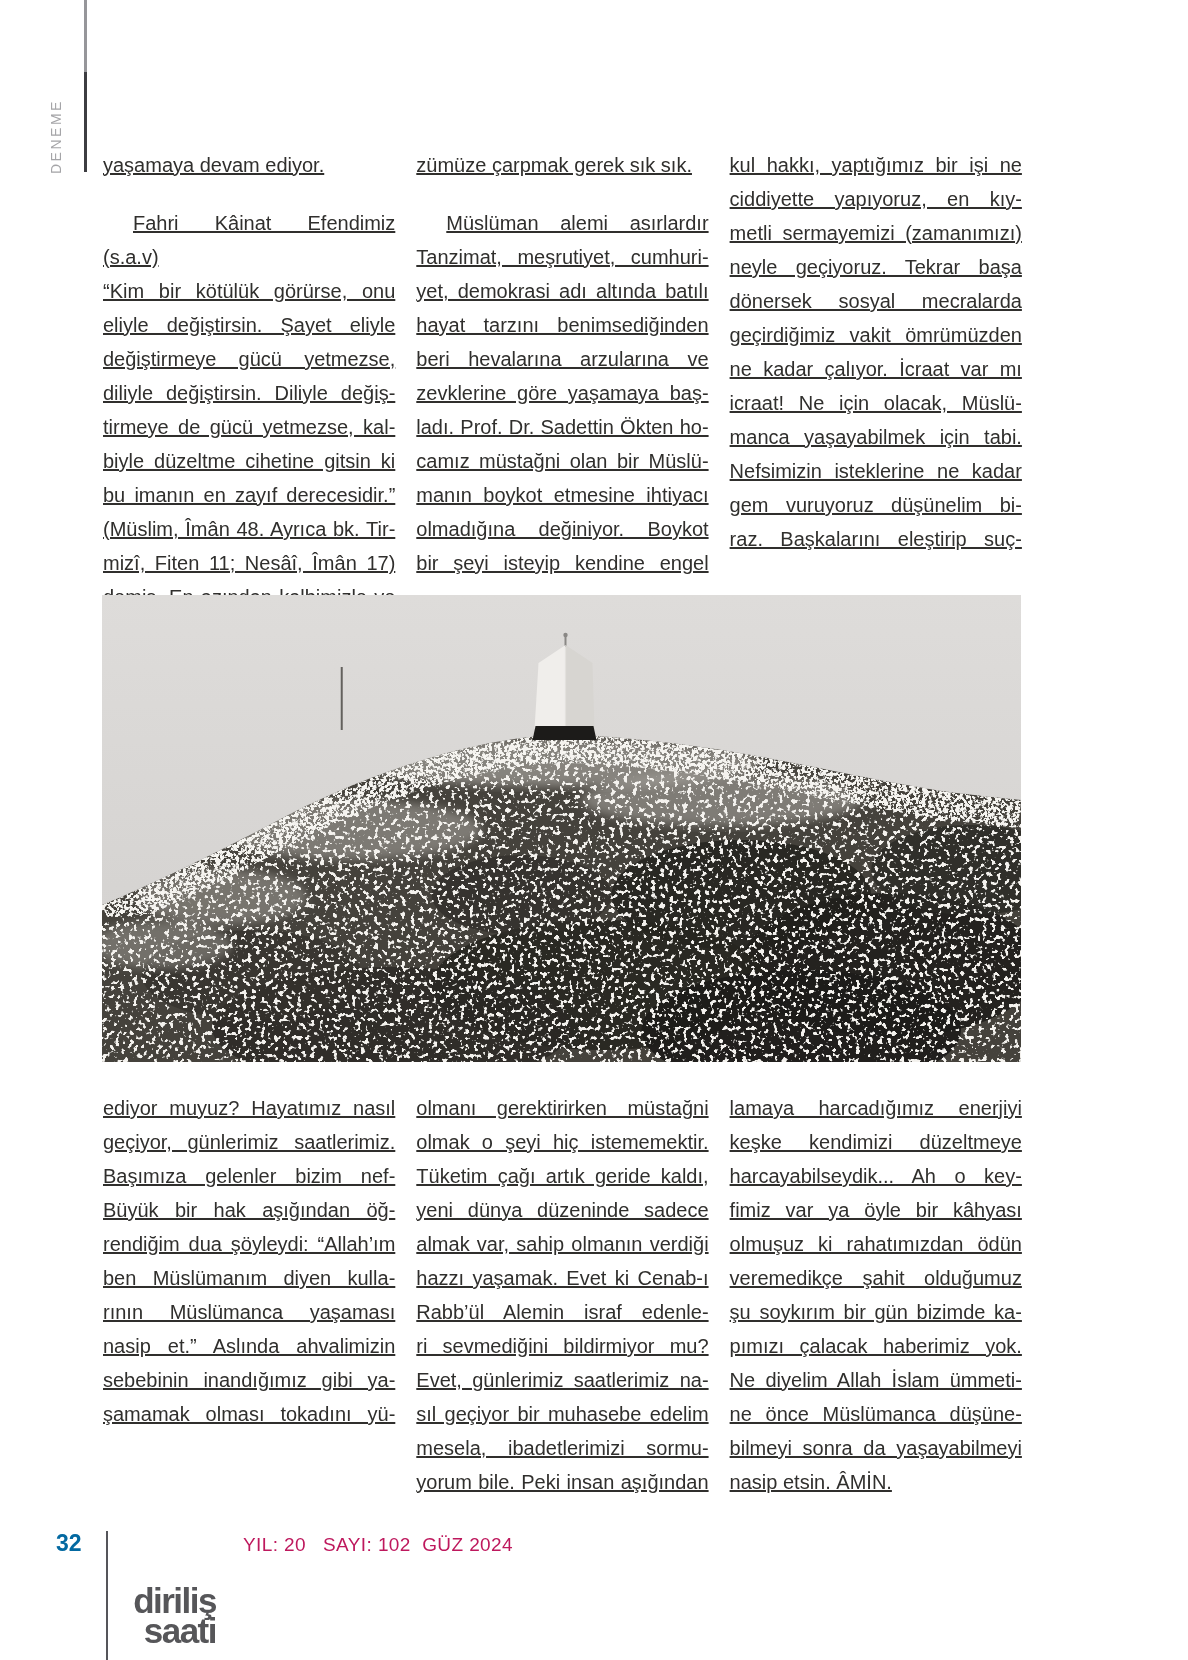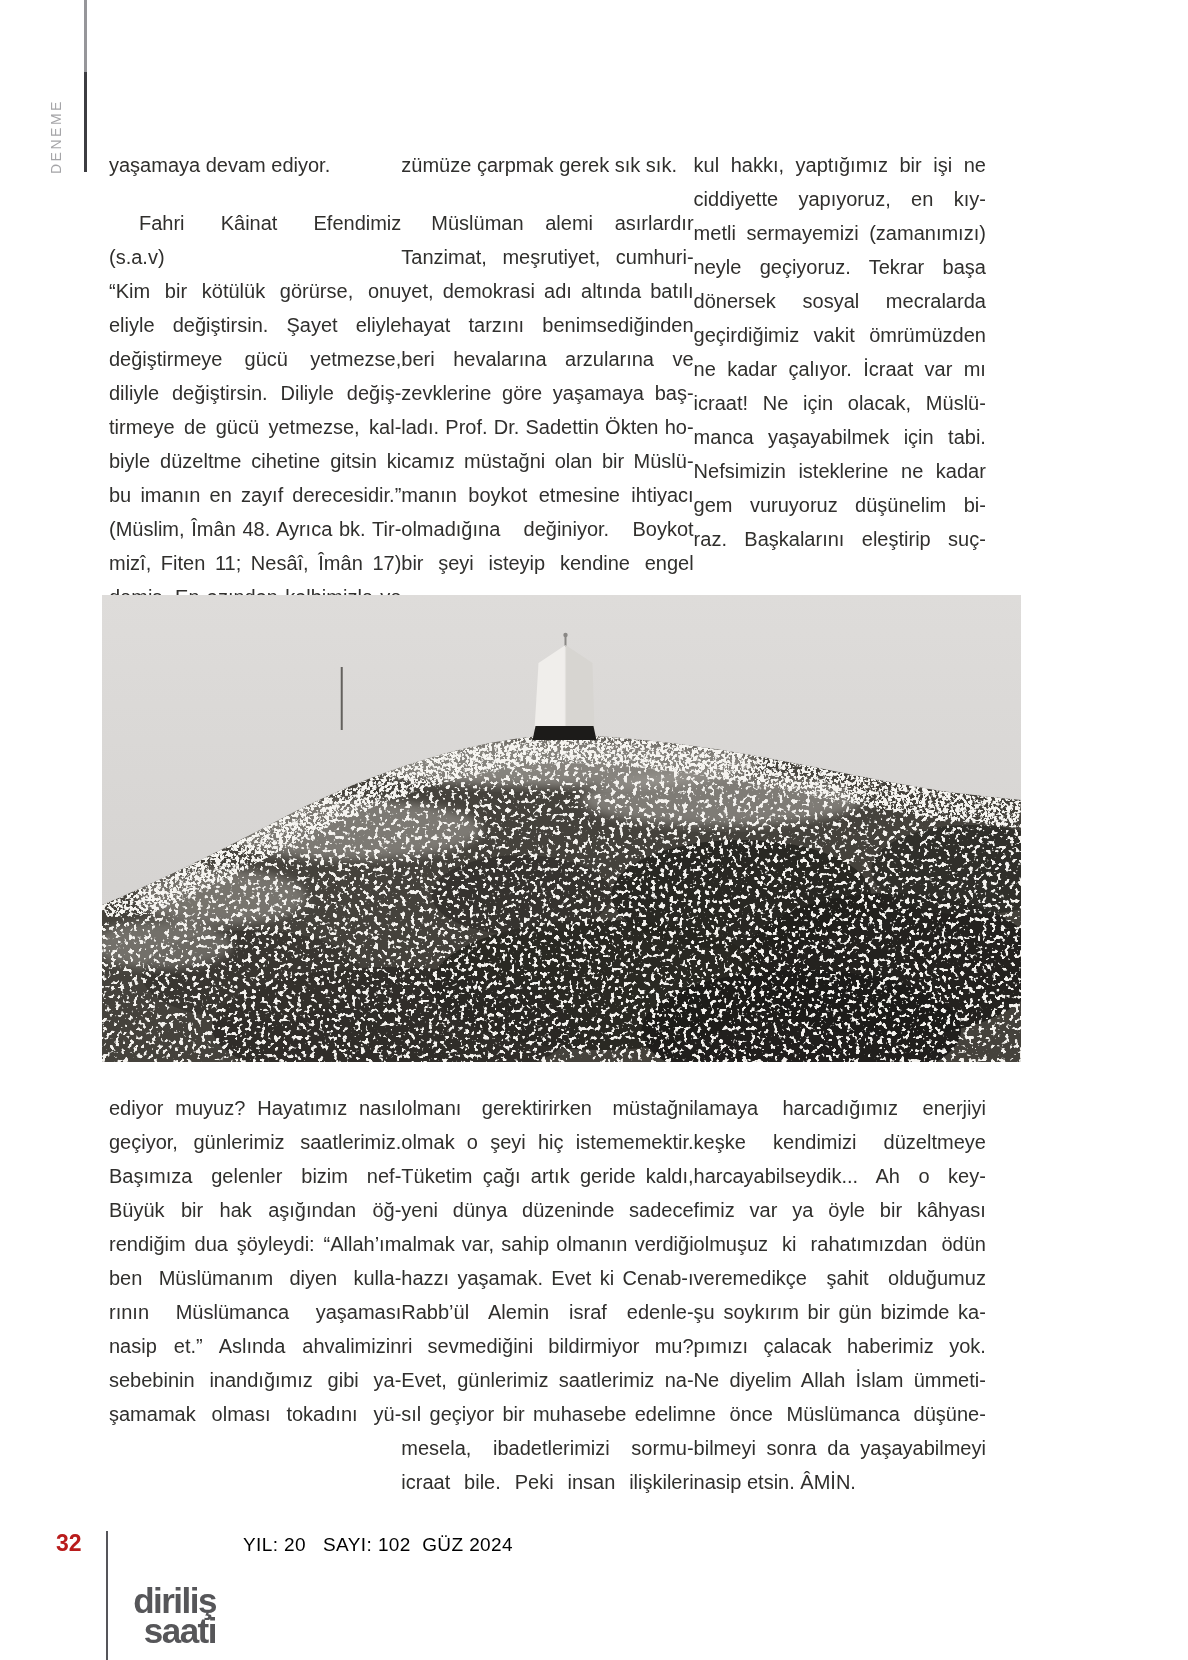--- a/index.html
+++ b/index.html
@@ -9,39 +9,39 @@
   }
   
   .rule-top-light{position:absolute;left:84px;top:0;width:3px;height:72px;background:#96969a;}
   .rule-top-dark{position:absolute;left:84px;top:72px;width:3px;height:100px;background:#3d3d41;}
   .section-label{
     position:absolute;left:48px;top:98px;height:76px;
     writing-mode:vertical-rl;transform:rotate(180deg);
     font-size:14px;letter-spacing:2.5px;color:#a5a5a8;
   }
   
-  .textblock{position:absolute;left:109px;width:919px;display:flex;}
+  .textblock{position:absolute;left:103px;width:919px;display:flex;gap:21px;text-decoration:underline;}
   .tb-top{top:148px;}
   .tb-bottom{top:1091px;}
   .col{width:292.3px;flex:0 0 292.3px;font-size:20px;line-height:34px;color:#302f2d;}
   .para + .para{margin-top:24px;}
   .para.indent .line:first-child{text-indent:30px;}
   .line{text-align:justify;text-align-last:justify;}
   .line.rag{text-align-last:left;}
   
   .photo{position:absolute;left:102px;top:595px;width:919px;height:467px;}
   .photo svg{display:block;width:100%;height:100%;}
   
-  .page-num{position:absolute;left:56px;top:1530px;font-size:23px;font-weight:bold;color:#b91c1c;}
+  .page-num{position:absolute;left:56px;top:1530px;font-size:23px;font-weight:bold;color:#0369a1;}
   .footer-rule{position:absolute;left:106px;top:1531px;width:2px;height:129px;background:#55555a;}
   .logo{
     position:absolute;left:118px;top:1586px;width:98px;text-align:right;
     font-size:35px;font-weight:800;color:#565659;line-height:30px;letter-spacing:-1.5px;
   }
-  .issue-info{position:absolute;left:243px;top:1534px;font-size:19px;color:#000000;white-space:pre;letter-spacing:0.4px;}
+  .issue-info{position:absolute;left:243px;top:1534px;font-size:19px;color:#be185d;white-space:pre;letter-spacing:0.4px;}
 </style>
 </head>
 <body>
 
 <div class="page">
 
   <div class="rule-top-light"></div>
   <div class="rule-top-dark"></div>
   <div class="section-label">DENEME</div>
 
@@ -186,21 +186,21 @@
           <div class="line">olmak o şeyi hiç istememektir.</div>
           <div class="line">Tüketim çağı artık geride kaldı,</div>
           <div class="line">yeni dünya düzeninde sadece</div>
           <div class="line">almak var, sahip olmanın verdiği</div>
           <div class="line">hazzı yaşamak. Evet ki Cenab-ı</div>
           <div class="line">Rabb’ül Alemin israf edenle-</div>
           <div class="line">ri sevmediğini bildirmiyor mu?</div>
           <div class="line">Evet, günlerimiz saatlerimiz na-</div>
           <div class="line">sıl geçiyor bir muhasebe edelim</div>
           <div class="line">mesela, ibadetlerimizi sormu-</div>
-          <div class="line">icraat bile. Peki insan ilişkileri</div>
+          <div class="line">yorum bile. Peki insan aşığından</div>
         </div>
       </div>
       <div class="col">
         <div class="para">
           <div class="line">lamaya harcadığımız enerjiyi</div>
           <div class="line">keşke kendimizi düzeltmeye</div>
           <div class="line">harcayabilseydik... Ah o key-</div>
           <div class="line">fimiz var ya öyle bir kâhyası</div>
           <div class="line">olmuşuz ki rahatımızdan ödün</div>
           <div class="line">veremedikçe şahit olduğumuz</div>

